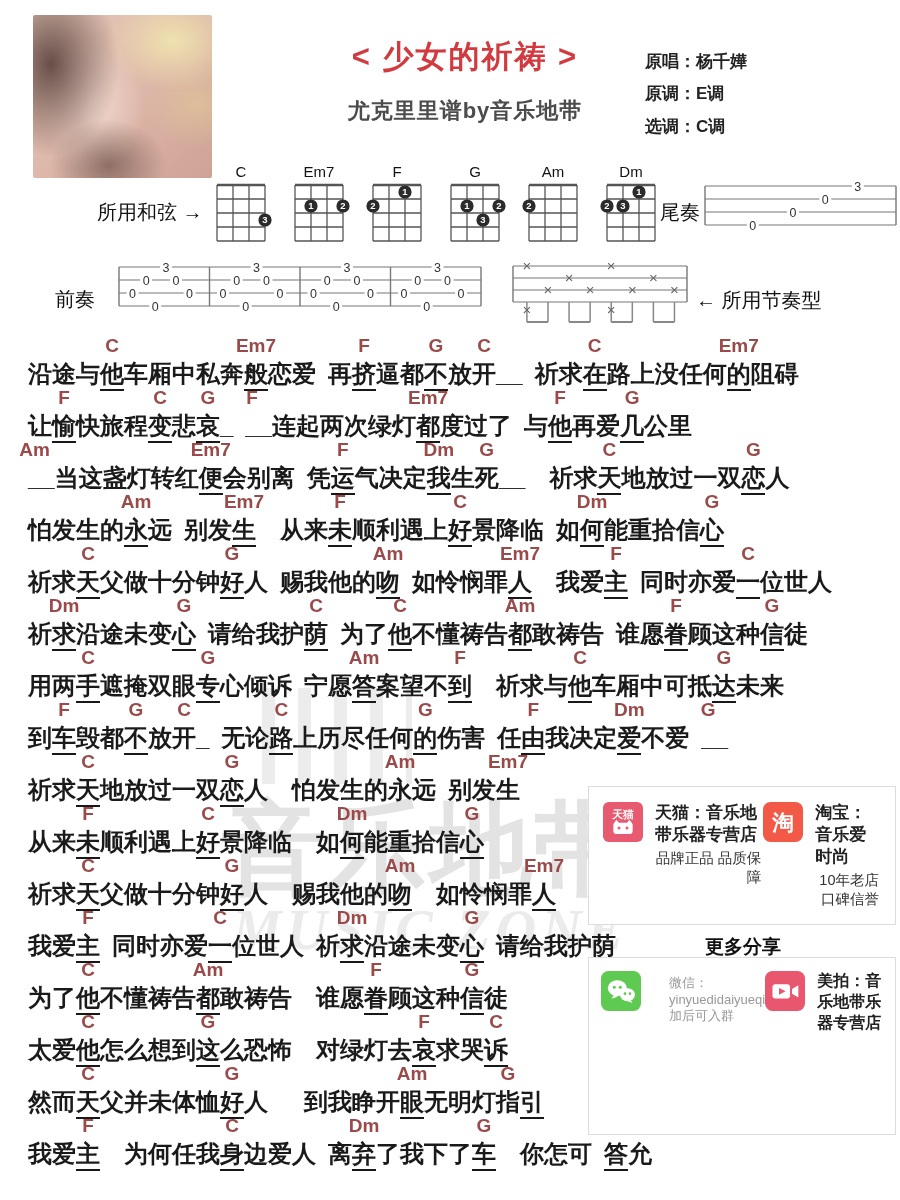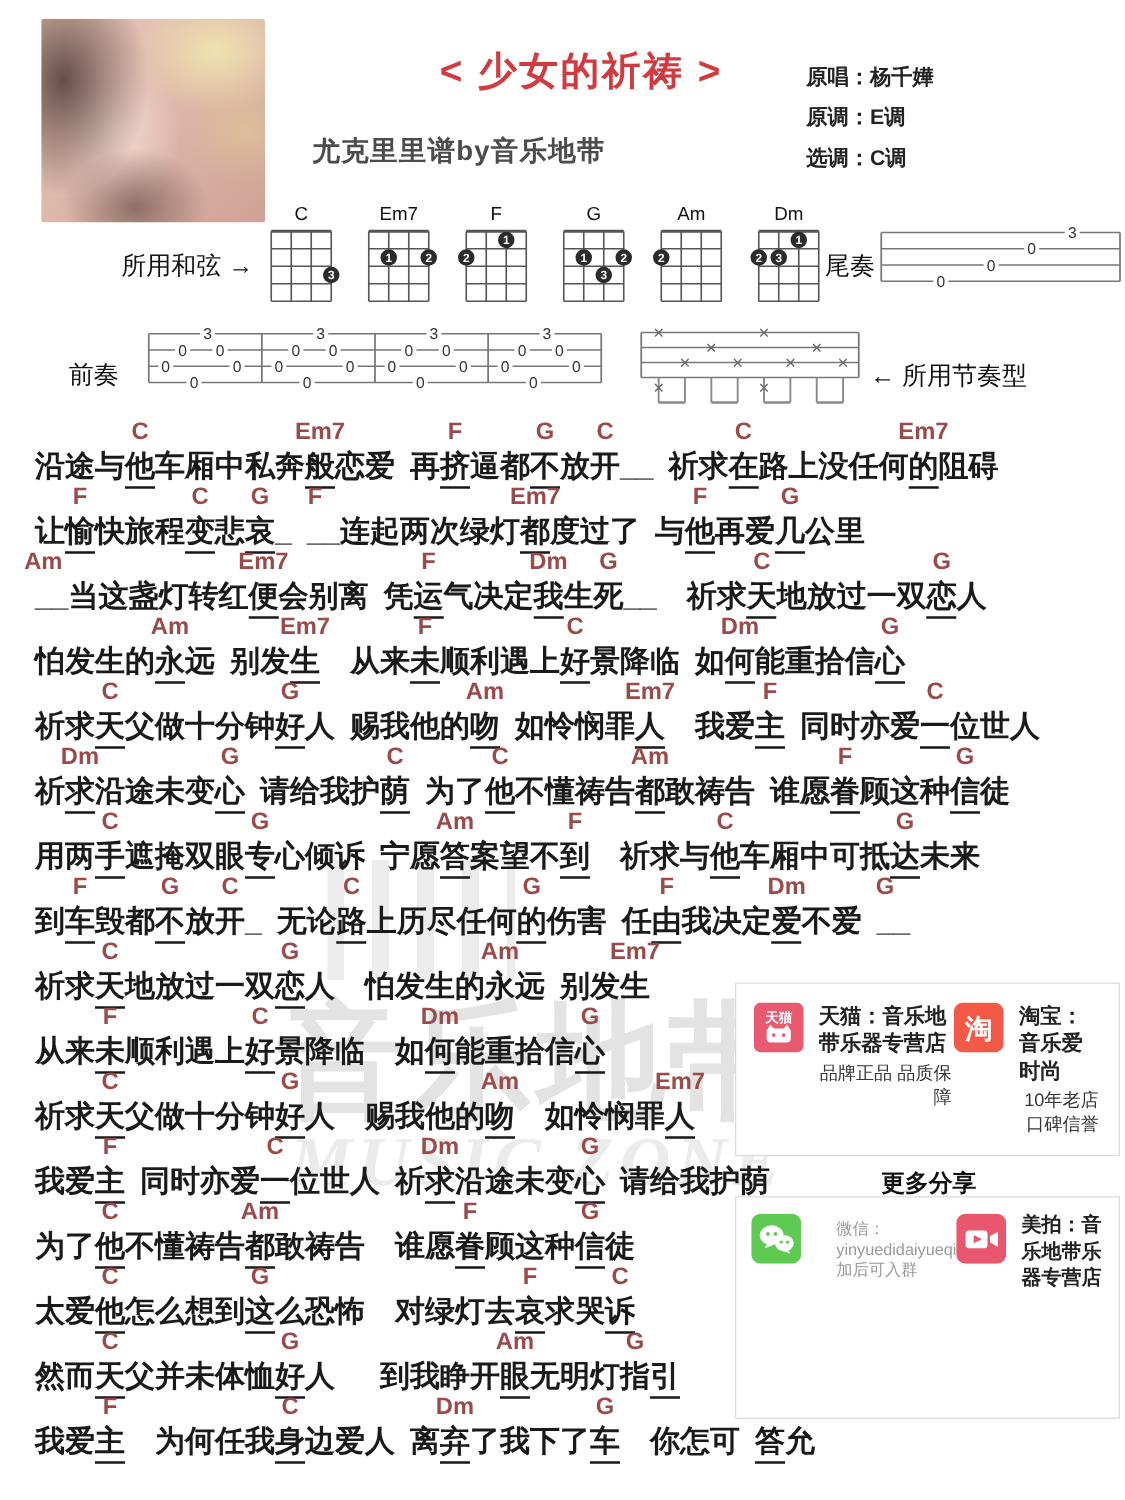--- a/index.html
+++ b/index.html
@@ -11,21 +11,21 @@
   .album{left:33px;top:15px;width:179px;height:163px;border-radius:2px;
     background:
       radial-gradient(95px 70px at 78% 16%, rgba(240,228,175,.95), rgba(240,228,175,0) 70%),
       radial-gradient(70px 60px at 92% 55%, rgba(225,200,150,.6), rgba(225,200,150,0) 70%),
       radial-gradient(110px 150px at 10% 30%, rgba(72,50,46,.8), rgba(72,50,46,0) 62%),
       radial-gradient(90px 70px at 42% 92%, rgba(80,56,52,.55), rgba(80,56,52,0) 65%),
       radial-gradient(70px 90px at 33% 55%, rgba(243,219,209,.95), rgba(243,219,209,0) 75%),
       linear-gradient(135deg,#e6c8ba,#dcb6a8 55%,#cfa295);}
   .title{left:250px;top:36px;width:430px;text-align:center;font-size:31px;font-weight:bold;
          color:#d13a3f;letter-spacing:2px;}
-  .subtitle{left:250px;top:106px;width:430px;font-size:22px;font-weight:bold;
+  .subtitle{left:250px;top:96px;width:430px;text-align:center;font-size:22px;font-weight:bold;
             color:#4c4c4c;letter-spacing:1px;}
   .credits{left:645px;top:46px;font-size:17px;font-weight:600;color:#222;line-height:1.9;}
 
   
   .uc-label{left:97px;top:199px;font-size:20px;color:#111;}
   #diagrams{left:212px;top:163px;display:flex;gap:20px;}
   .dg{width:58px;text-align:center;}
   .dg-label{font-size:15px;color:#111;height:17px;line-height:17px;}
   .tab-label{font-size:20px;color:#111;}
   #outro-label{left:660px;top:199px;}

